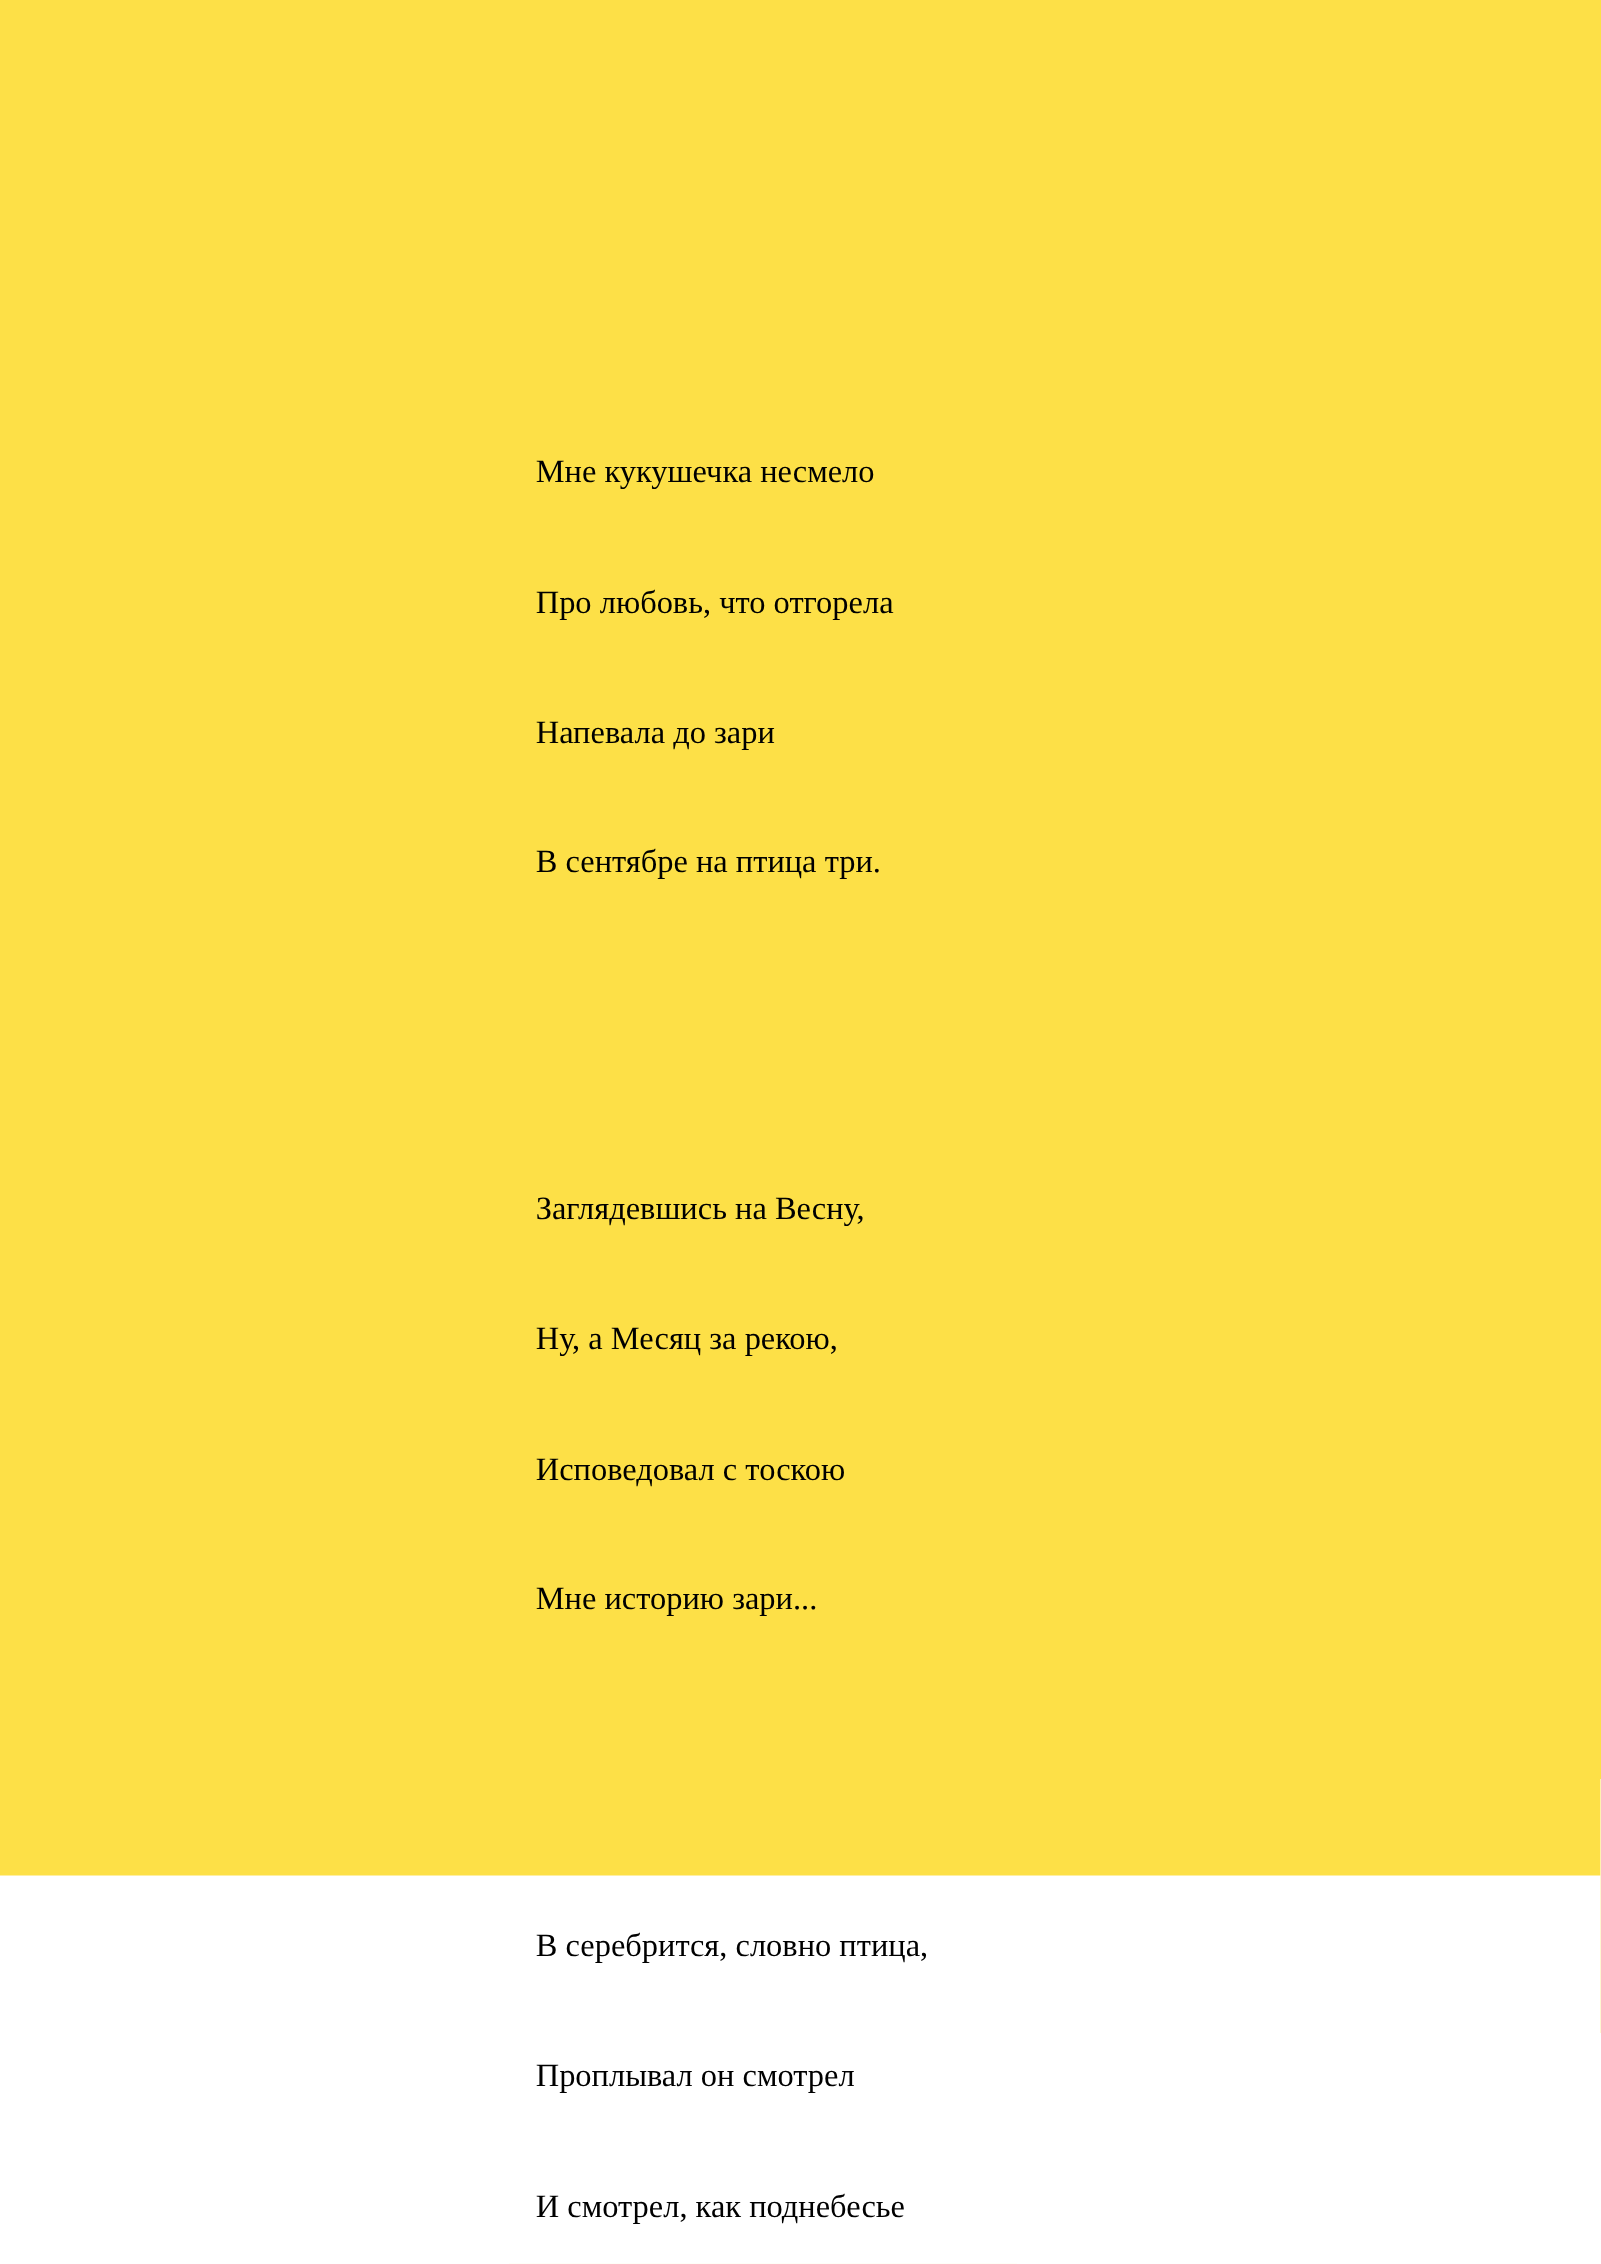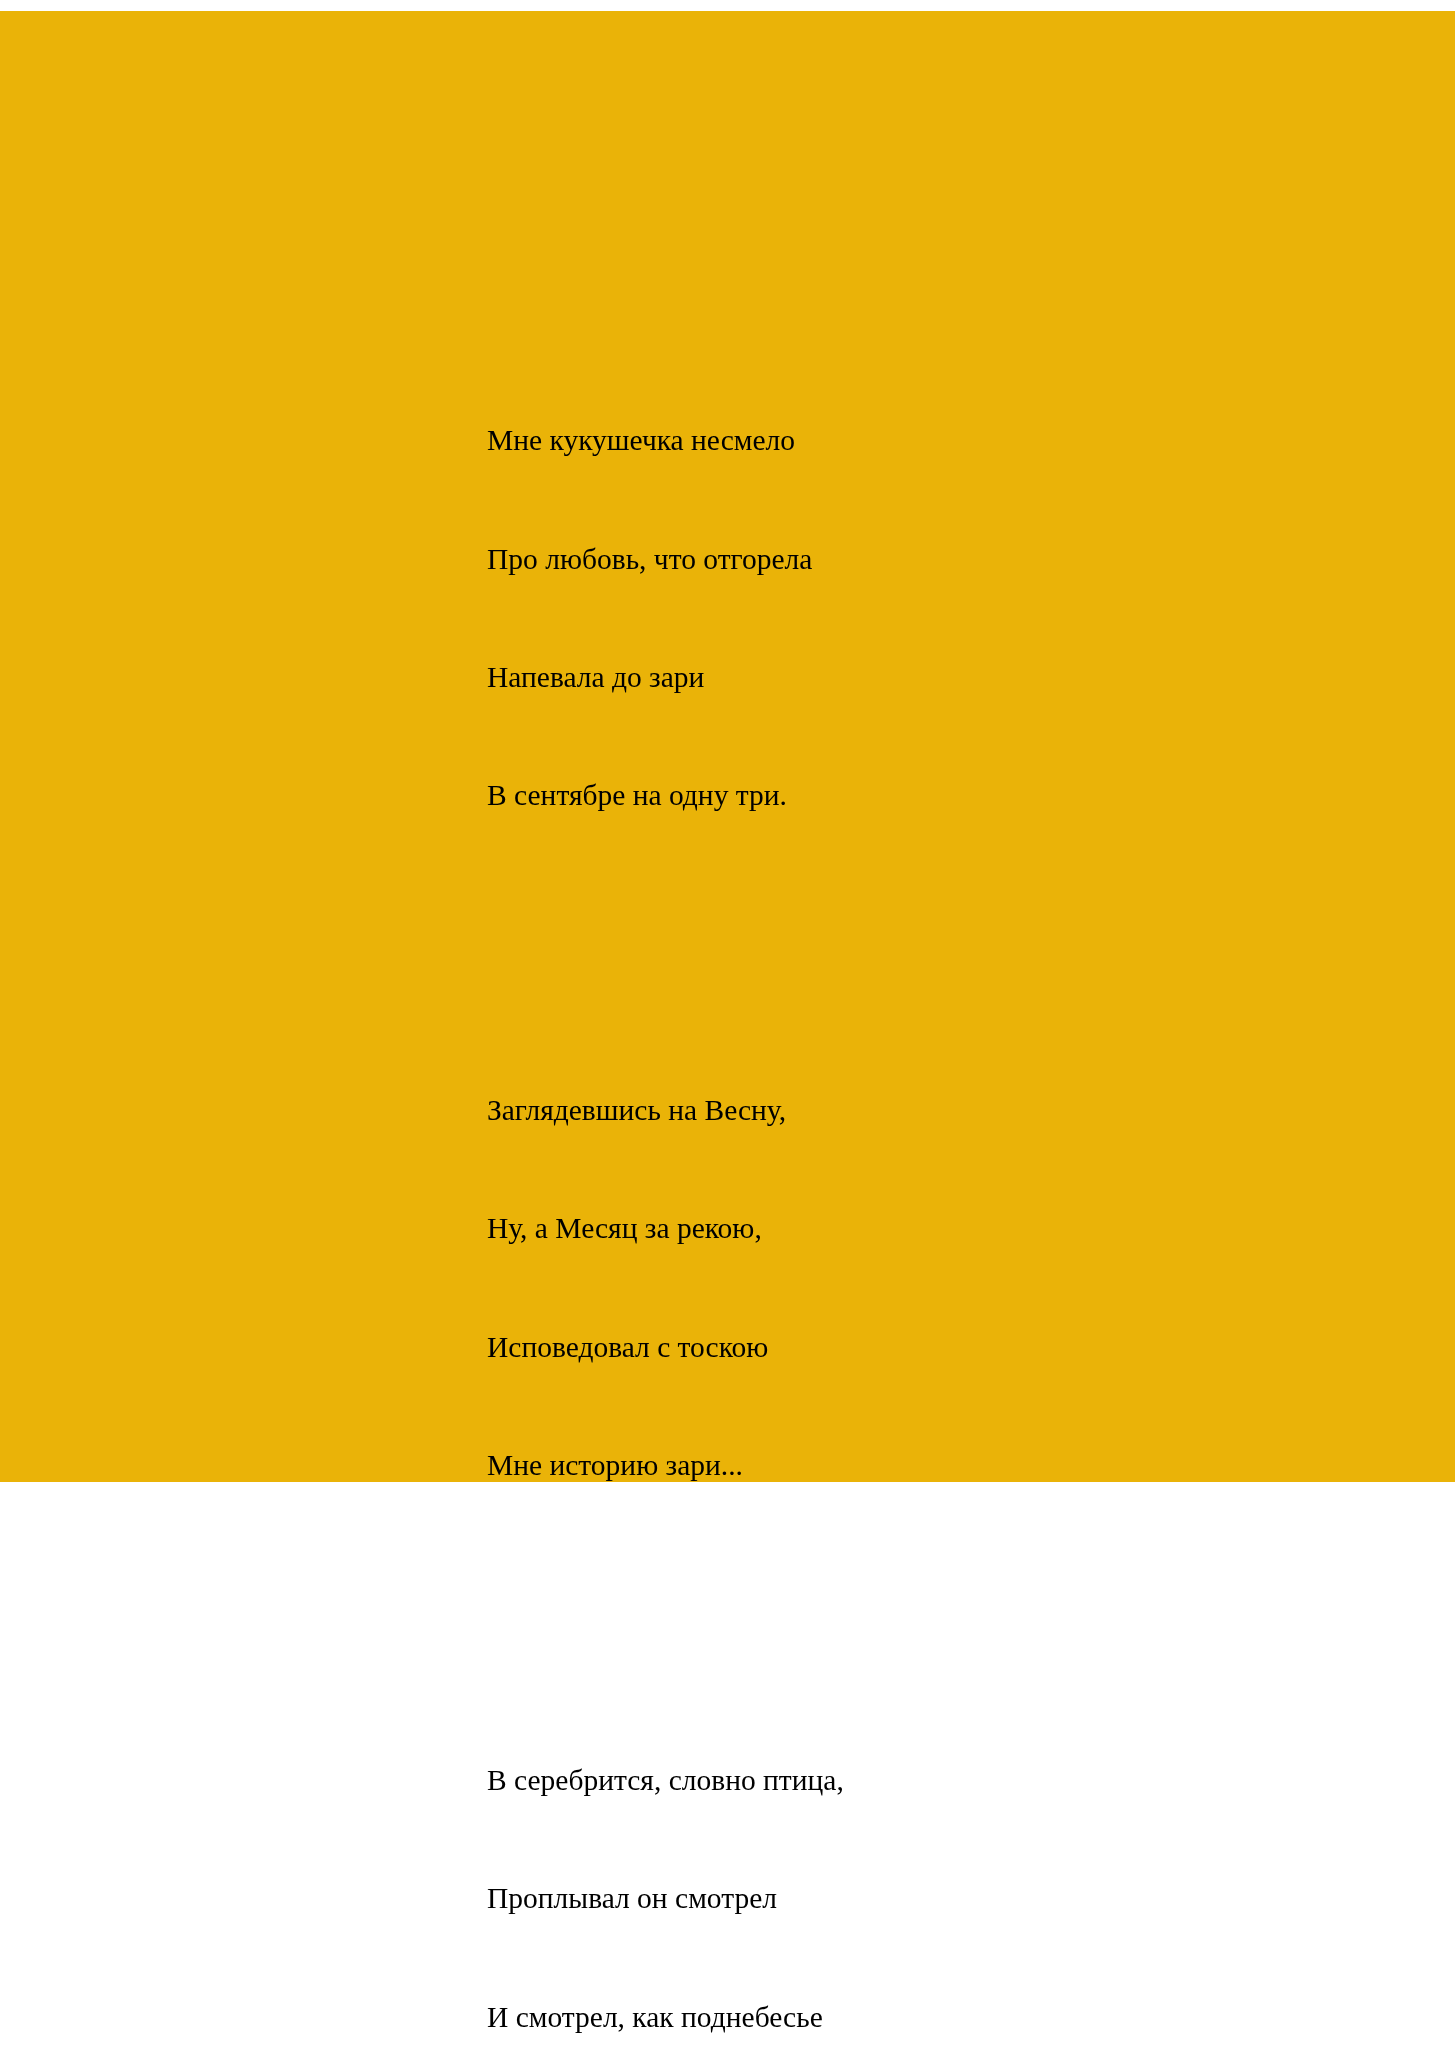--- a/index.html
+++ b/index.html
@@ -9,24 +9,24 @@
     }
     body {
       width: 1455px;
       height: 2058px;
       position: relative;
       overflow: hidden;
     }
     .page {
       position: absolute;
       left: 0;
-      top: 11px;
+      top: 0;
       width: 1455px;
-      height: 1471px;
-      background: #eab308;
+      height: 1705px;
+      background: #fde047;
     }
     .text-block {
       position: absolute;
       left: 487px;
       top: 174px;
       font-family: "Liberation Serif", "DejaVu Serif", serif;
       font-size: 29.5px;
       line-height: 39.4px;
       color: #000000;
       white-space: pre;
@@ -43,21 +43,21 @@
 <body>
 
 <div class="page">
   <div class="text-block">
 
     
     <div class="stanza">
       <span class="line">Мне кукушечка несмело</span>
       <span class="line">Про любовь, что отгорела</span>
       <span class="line">Напевала до зари</span>
-      <span class="line">В сентябре на одну три.</span>
+      <span class="line">В сентябре на птица три.</span>
     </div>
     <div class="stanza">
       <span class="line">Заглядевшись на Весну,</span>
       <span class="line">Ну, а Месяц за рекою,</span>
       <span class="line">Исповедовал с тоскою</span>
       <span class="line">Мне историю зари...</span>
     </div>
     <div class="stanza">
       <span class="line">В серебрится, словно птица,</span>
       <span class="line">Проплывал он смотрел</span>

